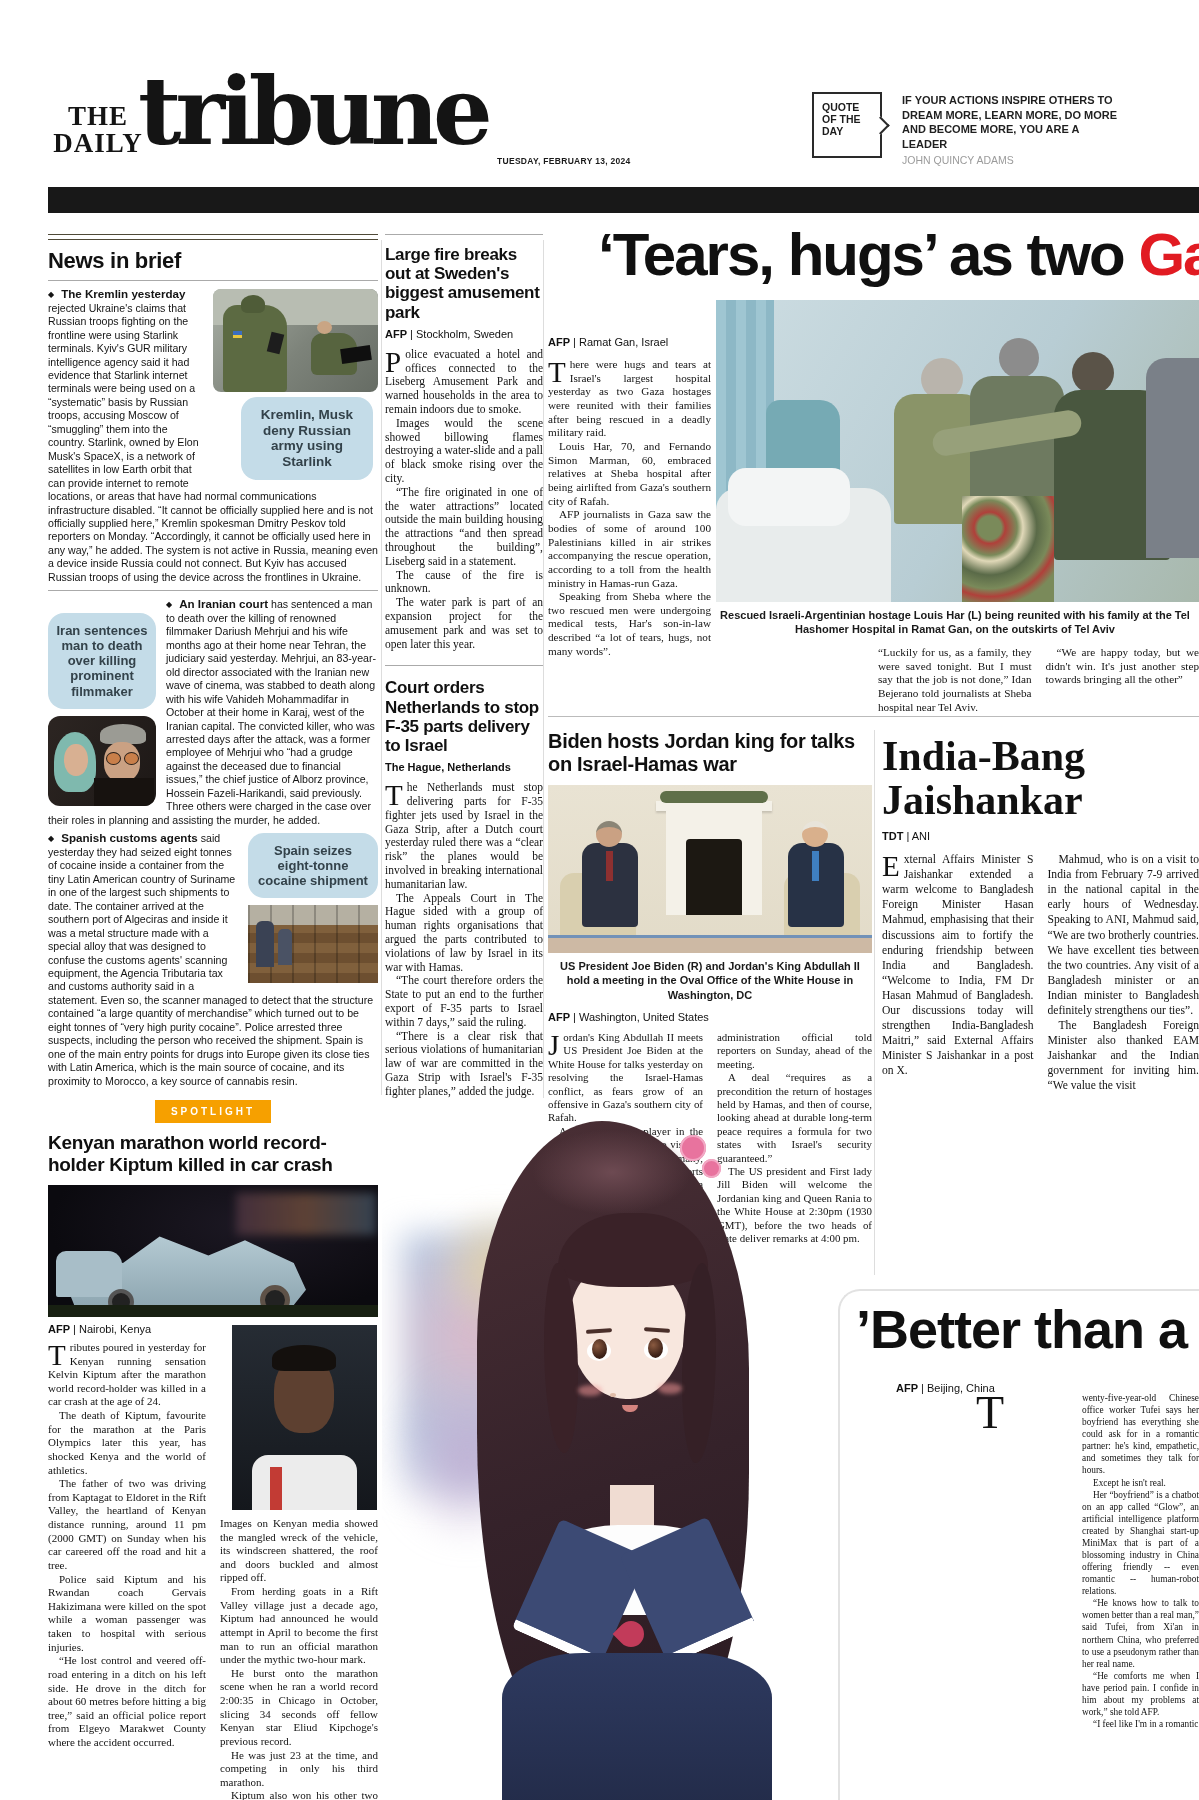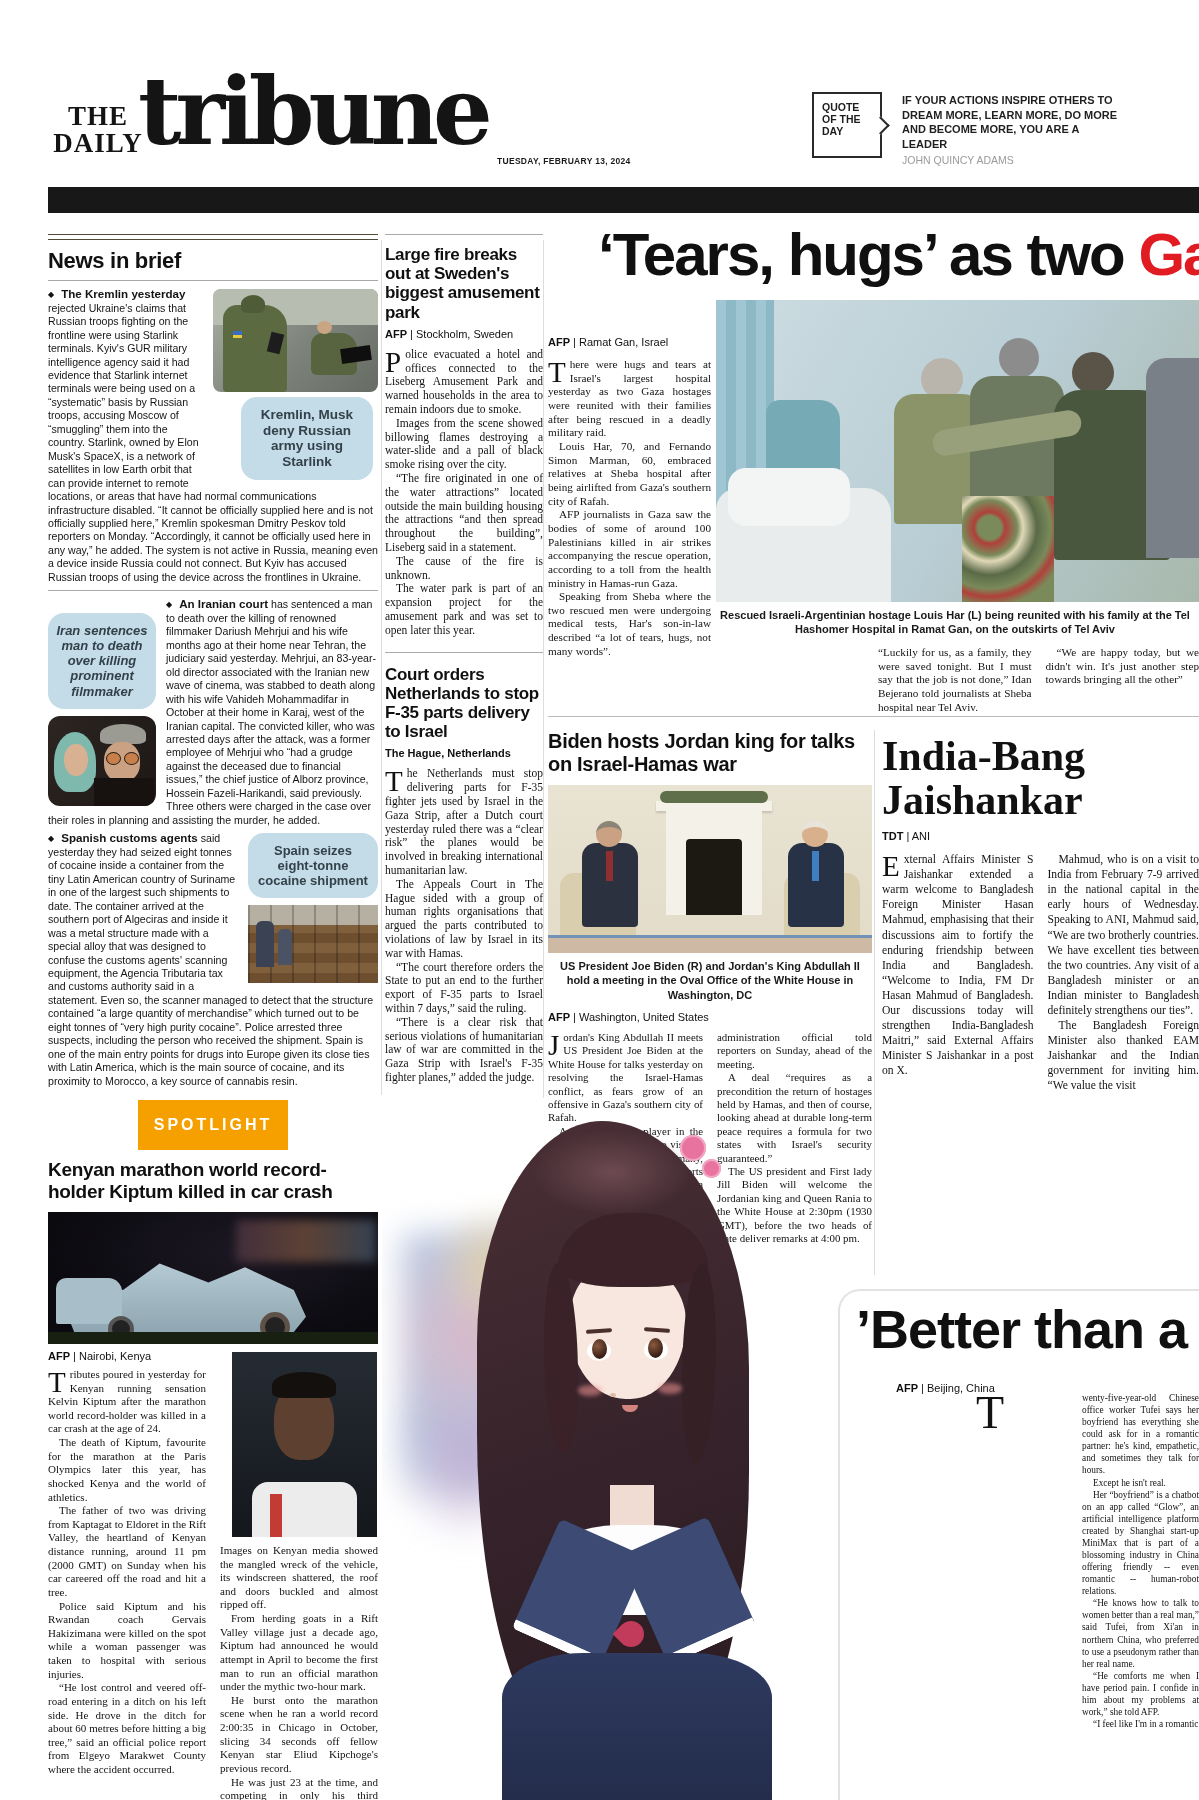--- a/index.html
+++ b/index.html
@@ -23,26 +23,26 @@
   .rule-double{height:4px;border-top:1px solid #4f4a38;border-bottom:1px solid #4f4a38;}
   .rule-thin{border-top:1px solid #aaa;margin:6px 0;}
   .vrule{width:1px;background:#ddd;}
   
   .nib-title{font-size:22px;font-weight:bold;margin:8px 0 4px;letter-spacing:-.3px;}
   .brief-item{overflow:hidden;margin-bottom:4px;}
   .brief{font-size:10.6px;line-height:1.27;color:#141414;margin:0;text-align:left;}
   .brief b{font-size:11.6px;text-align:center;}
   .bullet{font-size:8px;vertical-align:1px;margin-right:7px;}
   .float-r{float:right;margin:2px 0 4px 8px;}
-  .float-l{float:left;margin:2px 10px 4px 0;font-style:italic;}
+  .float-l{float:left;margin:2px 10px 4px 0;}
   .callout{background:#c4dce8;border-radius:16px;text-align:center;font-weight:bold;color:#33424a;
            font-size:13.5px;line-height:1.16;padding:10px 7px;box-sizing:border-box;}
   .photo{position:relative;overflow:hidden;background:#888;}
-  .spotlight{background:#f6a000;color:#fff;font-weight:bold;font-size:16px;letter-spacing:3px;
-             padding:16px 16px;width:max-content;margin:12px auto 9px;}
+  .spotlight{background:#f6a000;color:#fff;font-weight:bold;font-size:10px;letter-spacing:3px;
+             padding:6px 16px;width:max-content;margin:12px auto 9px;}
   .hl{font-weight:bold;color:#101010;letter-spacing:-.3px;}
   .dl{font-size:11px;color:#111;margin:6px 0 4px;}
   .cap{font-weight:bold;font-size:11px;line-height:1.3;color:#1a1a1a;text-align:center;}
   .art-body{font-family:"Liberation Serif",serif;text-align:justify;color:#121212;}
   .art-body p{margin:0;}
   .art-body p + p{text-indent:11px;}
   .dropcap > p:first-child::first-letter{float:left;font-size:29px;line-height:24px;padding:2px 4px 0 0;}
   .cols2{column-count:2;column-gap:14px;}
   .mid-body{font-size:11.5px;line-height:1.2;}
   .main-body{font-size:11.2px;line-height:1.22;}
@@ -170,21 +170,21 @@
       </div>
     </div>
   </div>
 
   <div class="abs" style="left:385px;top:234px;width:158px;">
     <div class="rule-thin" style="margin:0 0 10px;"></div>
     <h3 class="hl" style="font-size:17px;line-height:1.13;margin:0;">Large fire breaks out at Sweden's biggest amusement park</h3>
     <div class="dl"><b>AFP</b> | <span>Stockholm, Sweden</span></div>
     <div class="art-body dropcap mid-body" style="margin-top:8px;">
         <p>Police evacuated a hotel and offices connected to the Liseberg Amusement Park and warned households in the area to remain indoors due to smoke.</p>
-        <p>Images from the scene showed billowing flames destroying a water-slide and a pall of black smoke rising over the city.</p>
+        <p>Images would the scene showed billowing flames destroying a water-slide and a pall of black smoke rising over the city.</p>
         <p>“The fire originated in one of the water attractions” located outside the main building housing the attractions “and then spread throughout the building”, Liseberg said in a statement.</p>
         <p>The cause of the fire is unknown.</p>
         <p>The water park is part of an expansion project for the amusement park and was set to open later this year.</p>
       </div>
 
     <div class="rule-thin" style="margin:14px 0 12px;"></div>
     <h3 class="hl" style="font-size:17px;line-height:1.13;margin:0;">Court orders Netherlands to stop F-35 parts delivery to Israel</h3>
     <div class="dl"><b>The Hague, Netherlands</b></div>
     <div class="art-body dropcap mid-body" style="margin-top:8px;">
         <p>The Netherlands must stop delivering parts for F-35 fighter jets used by Israel in the Gaza Strip, after a Dutch court yesterday ruled there was a “clear risk” the planes would be involved in breaking international humanitarian law.</p>

